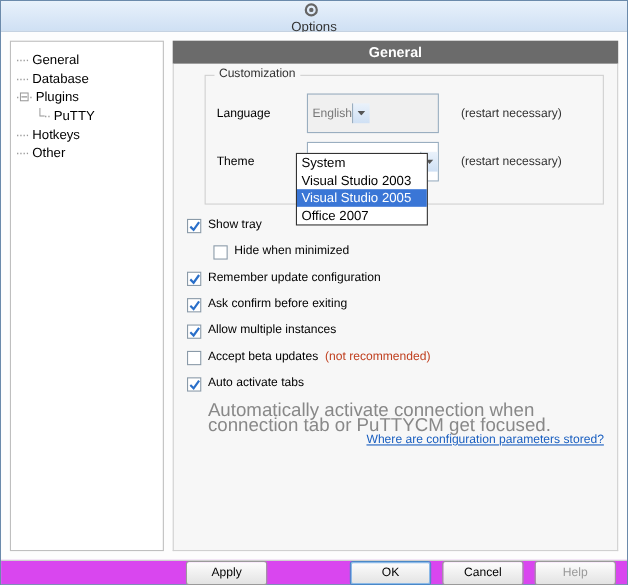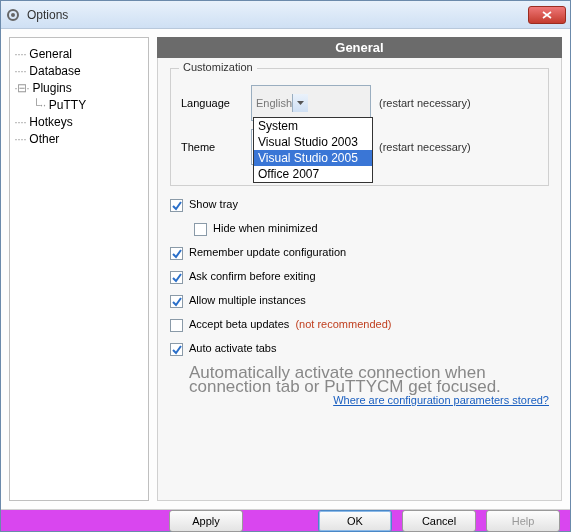--- a/index.html
+++ b/index.html
@@ -1,39 +1,39 @@
 <!DOCTYPE html>
 <html><head>
 <meta charset="utf-8">
 <style>
 * { box-sizing: border-box; margin: 0; padding: 0; }
 body { font-family: "Segoe UI", Tahoma, sans-serif; font-size: 11px; background: #f0f0f0; width: 571px; height: 532px; overflow: hidden; }
 .window { width: 571px; height: 532px; background: #fff; border: 1px solid #6b8aab; display: flex; flex-direction: column; }
-.titlebar { height: 28px; background: linear-gradient(#e8f1fb, #cfe0f4); border-bottom: 1px solid #b8c8db; display: flex; align-items: center; padding: 0 4px; }
+.titlebar { height: 28px; background: linear-gradient(#e8f1fb, #cfe0f4); border-bottom: 1px solid #b8c8db; display: flex; align-items: center; padding: 0 4px; flex-direction: column; }
 .titlebar .icon { width: 16px; height: 16px; margin-right: 6px; display: flex; align-items: center; justify-content: center; }
 .titlebar .title { flex: 1; color: #333; font-size: 12px; }
 .titlebar .close { width: 38px; height: 18px; background: linear-gradient(#e77, #c43b2e); border: 1px solid #9a2c20; border-radius: 3px; display: flex; align-items: center; justify-content: center; color: #fff; font-size: 10px; cursor: pointer; }
 .content { flex: 1; display: flex; padding: 8px; gap: 8px; background: #fdfdfd; }
 .tree { width: 140px; border: 1px solid #bfbfbf; background: #fff; padding: 8px 4px; font-size: 12px; line-height: 17px; }
 .tree .node { white-space: nowrap; }
 .tree .dots { color: #999; letter-spacing: -1px; }
 .tree .indent1 { padding-left: 18px; }
 .main { flex: 1; display: flex; flex-direction: column; }
 .section-header { background: #6b6b6b; color: #fff; text-align: center; padding: 3px 0; font-weight: bold; font-size: 13px; }
 .pane { flex: 1; border: 1px solid #d0d0d0; border-top: none; background: #f7f7f7; padding: 10px 12px; position: relative; }
-.groupbox { border: 1px solid #d0d0d0; background: #f7f7f7; padding: 8px 10px 12px 10px; margin-bottom: 12px; position: relative; }
+.groupbox { border: 1px solid #d0d0d0; background: #f7f7f7; padding: 8px 10px 12px 10px; margin-bottom: 12px; position: relative; margin-left: 16px; }
 .group-title { position: absolute; top: -8px; left: 8px; background: #f7f7f7; padding: 0 4px; color: #333; }
-.row { display: flex; align-items: center; margin: 8px 0; gap: 8px; }
+.row { display: flex; align-items: center; margin: 8px 0; gap: 20px; }
 .label { width: 62px; }
 .combo { width: 120px; height: 36px; border: 1px solid #9aaec0; background: #f0f0f0; display: flex; align-items: center; padding: 0 4px; color: #777; position: relative; }
 .combo.active { background: #fff; color: #000; }
 .combo .sel { flex: 1; background: #3a76d6; color: #fff; padding: 0 2px; }
 .combo .arrow { width: 16px; height: 18px; border-left: 1px solid #9aaec0; background: linear-gradient(#eaf2fb,#cfe0f4); display: flex; align-items: center; justify-content: center; margin-right: -4px; }
 .combo .arrow svg { width: 7px; height: 4px; }
-.dropdown { position: absolute; left: 82px; top: 48px; width: 120px; border: 1px solid #333; background: #fff; z-index: 10; font-size: 12px; }
+.dropdown { position: absolute; left: 82px; top: 70px; width: 120px; border: 1px solid #333; background: #fff; z-index: 10; font-size: 12px; }
 .dropdown .opt { padding: 1px 4px; cursor: pointer; }
 .dropdown .opt.sel { background: #3a76d6; color: #fff; }
 .hint { color: #333; }
 .checkrow { display: flex; align-items: flex-start; margin: 10px 0; gap: 6px; }
 .checkbox { width: 13px; height: 13px; border: 1px solid #8a9aa8; background: #fff; display: inline-flex; align-items: center; justify-content: center; margin-top: 1px; flex-shrink: 0; }
 .checkbox.checked svg { display: block; }
 .checkbox svg { display: none; width: 10px; height: 10px; }
 .checkrow .text { flex: 1; }
 .checkrow.sub { margin-left: 24px; margin-top: 4px; }
 .desc { color: #888; margin: 3px 0 0 19px; font-size: 17px; line-height: 14px; }

